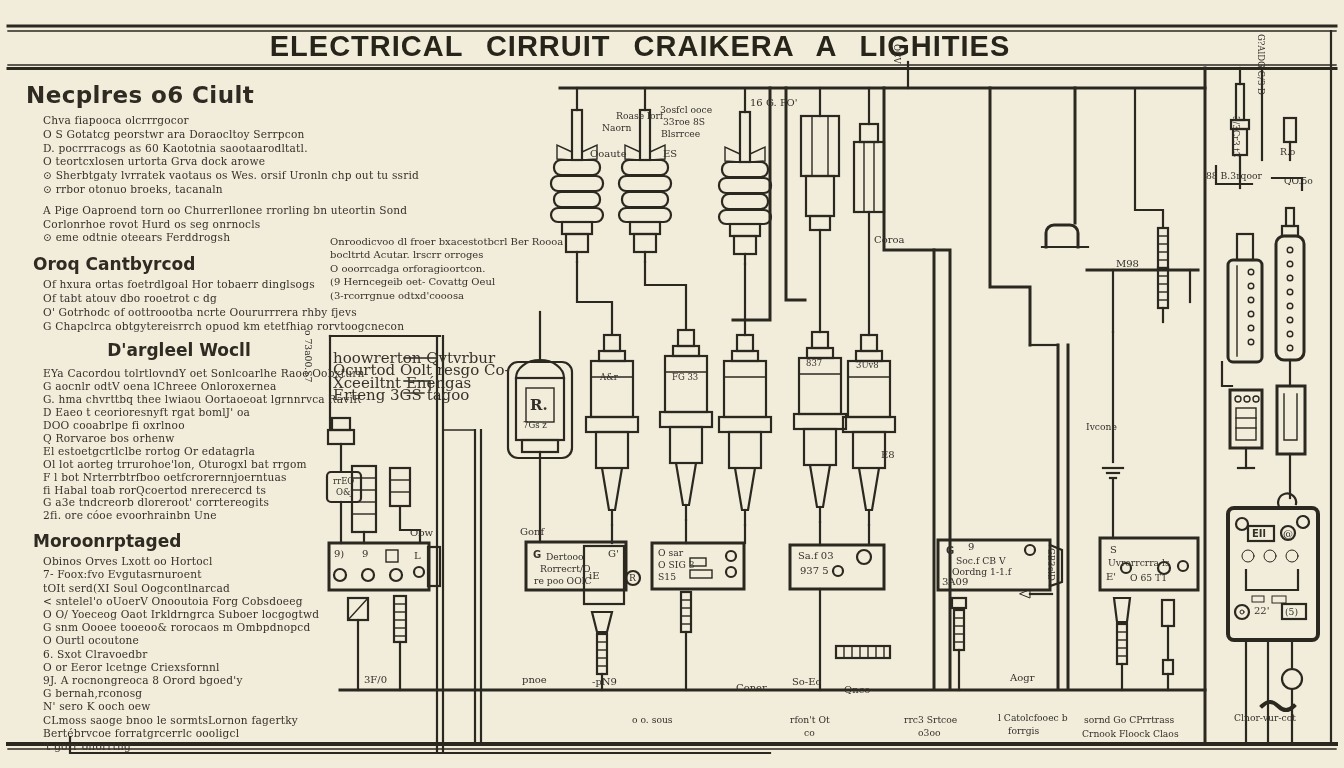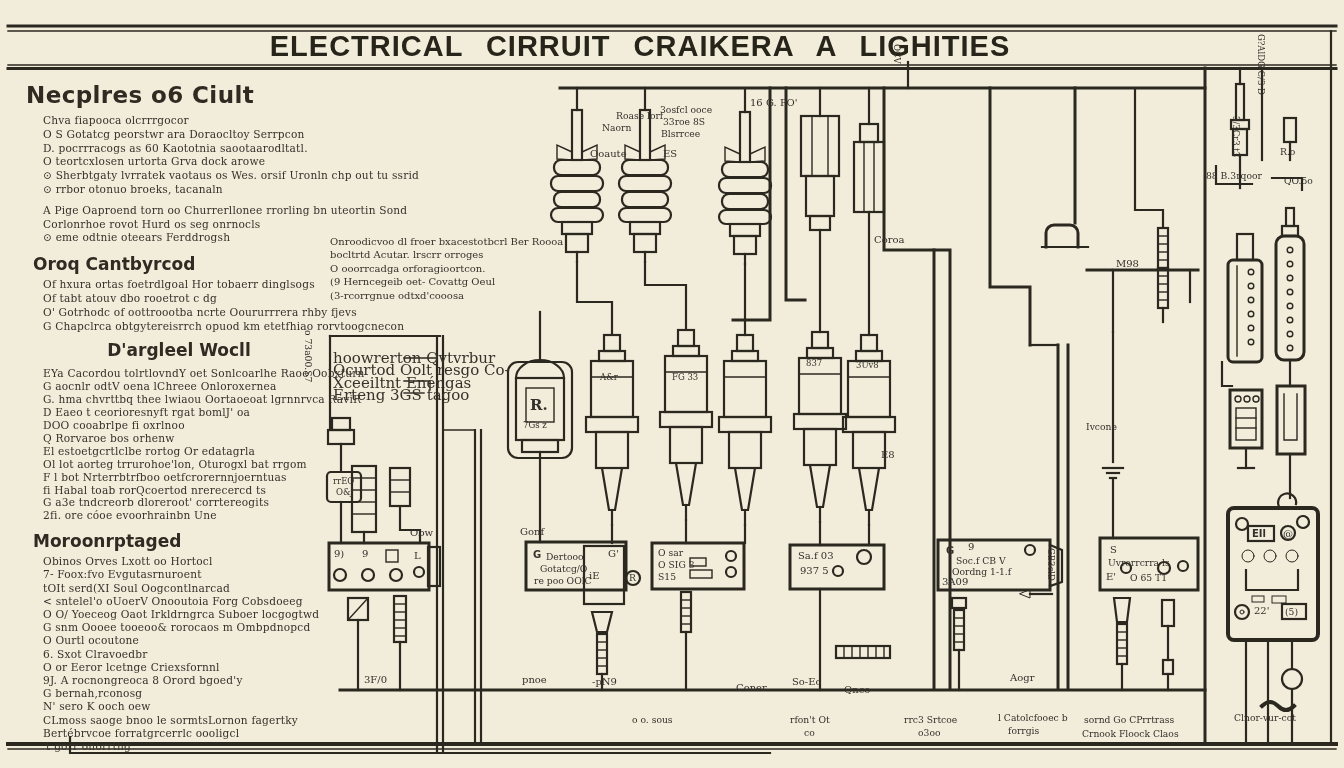--- a/index.html
+++ b/index.html
@@ -465,21 +465,21 @@
 <span class="lbl t9" style="left:1084px;top:714px">sornd Go CPrrtrass</span>
 <span class="lbl t9" style="left:1082px;top:728px">Crnook Floock Claos</span>
 <span class="lbl t9" style="left:1234px;top:712px">Clnor-vur-cot</span>
 
 <span class="lbl" style="left:334px;top:548px">9)</span>
 <span class="lbl" style="left:362px;top:548px">9</span>
 <span class="lbl" style="left:414px;top:550px">L</span>
 
 <span class="lbl b" style="left:533px;top:549px">G</span>
 <span class="lbl t9" style="left:546px;top:551px">Dertooo</span>
-<span class="lbl t9" style="left:540px;top:563px">Gotatcg/O</span>
+<span class="lbl t9" style="left:540px;top:563px">Rorrecrt/O</span>
 <span class="lbl t9" style="left:534px;top:575px">re poo OOlC</span>
 <span class="lbl" style="left:608px;top:548px">G'</span>
 <span class="lbl" style="left:589px;top:570px">iE</span>
 <span class="lbl t9" style="left:629px;top:572px">R</span>
 
 <span class="lbl t9" style="left:658px;top:547px">O sar</span>
 <span class="lbl t9" style="left:658px;top:559px">O SIG 3</span>
 <span class="lbl t9" style="left:658px;top:571px">S15</span>
 
 <span class="lbl" style="left:798px;top:550px">Sa.f 03</span>

